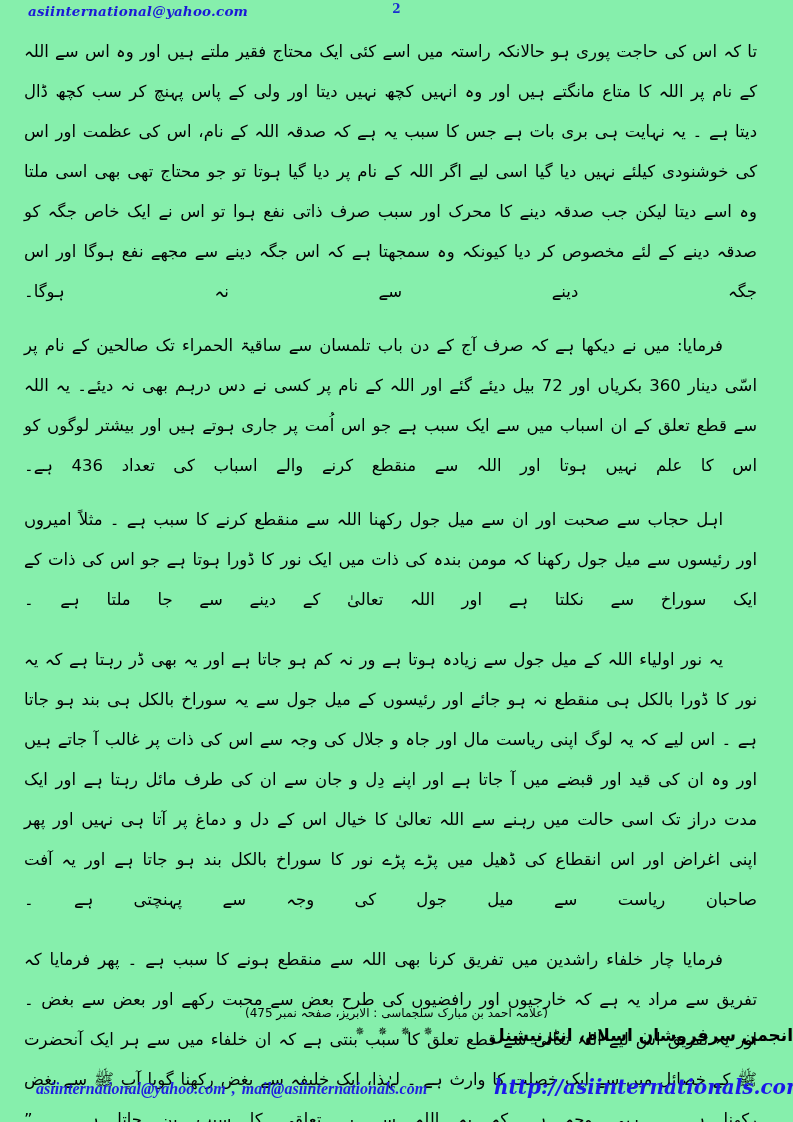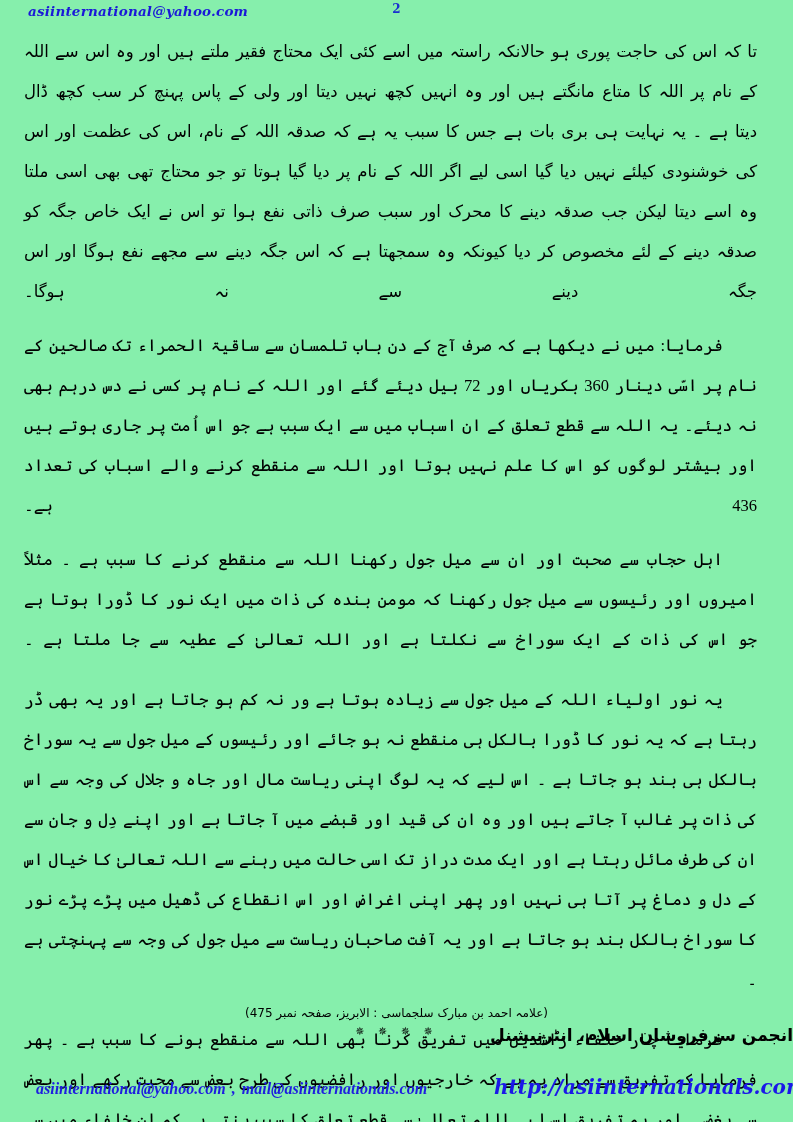--- a/index.html
+++ b/index.html
@@ -67,21 +67,20 @@
     font-size: 16.5px;
     line-height: 40px;
     direction: rtl;
     text-align: justify;
     text-align-last: justify;
     margin: 0 12px 12px 0;
     word-spacing: 1px;
   }
   .para.indent {
     text-indent: 34px;
-    font-family: Liberation Serif, serif;
   }
 
   
   .gap-sm { margin-bottom: 14px; }
   .gap-md { margin-bottom: 20px; }
   .gap-lg { margin-bottom: 24px; }
 
   
   .citation {
     position: absolute;
@@ -169,21 +168,21 @@
     <div class="header-email">asiinternational@yahoo.com</div>
     <div class="header-pageno">2</div>
   </div>
 
   <div class="body-area">
 
     <p class="para gap-sm">تا کہ اس کی حاجت پوری ہو حالانکہ راستہ میں اسے کئی ایک محتاج فقیر ملتے ہیں اور وہ اس سے اللہ کے نام پر اللہ کا متاع مانگتے ہیں اور وہ انہیں کچھ نہیں دیتا اور ولی کے پاس پہنچ کر سب کچھ ڈال دیتا ہے ۔ یہ نہایت ہی بری بات ہے جس کا سبب یہ ہے کہ صدقہ اللہ کے نام، اس کی عظمت اور اس کی خوشنودی کیلئے نہیں دیا گیا اسی لیے اگر اللہ کے نام پر دیا گیا ہوتا تو جو محتاج تھی بھی اسی ملتا وہ اسے دیتا لیکن جب صدقہ دینے کا محرک اور سبب صرف ذاتی نفع ہوا تو اس نے ایک خاص جگہ کو صدقہ دینے کے لئے مخصوص کر دیا کیونکہ وہ سمجھتا ہے کہ اس جگہ دینے سے مجھے نفع ہوگا اور اس جگہ دینے سے نہ ہوگا۔</p>
 
     <p class="para indent gap-sm">فرمایا:  میں نے دیکھا ہے کہ صرف آج کے دن باب تلمسان سے ساقیۃ الحمراء تک صالحین کے نام پر اسّی دینار 360 بکریاں اور 72 بیل دیئے گئے  اور اللہ کے نام پر کسی نے دس درہم بھی نہ دیئے۔  یہ اللہ سے قطع تعلق کے ان اسباب میں سے ایک سبب ہے جو اس اُمت پر جاری ہوتے ہیں اور بیشتر لوگوں کو اس کا علم نہیں ہوتا اور اللہ سے منقطع کرنے والے اسباب کی تعداد 436 ہے۔</p>
 
-    <p class="para indent gap-md">اہل حجاب سے صحبت اور ان سے میل جول رکھنا  اللہ سے منقطع کرنے کا سبب ہے ۔ مثلاً امیروں اور رئیسوں سے میل جول رکھنا کہ مومن بندہ کی ذات میں ایک نور کا ڈورا ہوتا ہے جو اس کی ذات کے ایک سوراخ سے نکلتا ہے اور اللہ تعالیٰ کے عطیہ سے جا ملتا ہے ۔</p>
+    <p class="para indent gap-md">اہل حجاب سے صحبت اور ان سے میل جول رکھنا  اللہ سے منقطع کرنے کا سبب ہے ۔ مثلاً امیروں اور رئیسوں سے میل جول رکھنا کہ مومن بندہ کی ذات میں ایک نور کا ڈورا ہوتا ہے جو اس کی ذات کے ایک سوراخ سے نکلتا ہے اور اللہ تعالیٰ کے دینے سے جا ملتا ہے ۔</p>
 
     <p class="para indent gap-md">یہ نور اولیاء اللہ کے میل جول سے زیادہ ہوتا ہے ور نہ کم ہو جاتا ہے اور یہ بھی ڈر رہتا ہے کہ یہ نور کا ڈورا بالکل ہی منقطع نہ ہو جائے اور رئیسوں کے میل جول سے یہ سوراخ بالکل ہی بند ہو جاتا ہے ۔ اس لیے کہ یہ لوگ اپنی ریاست مال اور جاہ و جلال کی وجہ سے اس کی ذات پر غالب آ جاتے ہیں اور وہ ان کی قید اور قبضے میں آ جاتا ہے اور اپنے دِل و جان سے ان کی طرف مائل رہتا ہے اور ایک مدت دراز تک اسی حالت میں رہنے سے اللہ تعالیٰ کا خیال اس کے دل و دماغ پر آتا ہی نہیں اور پھر اپنی اغراض اور اس انقطاع کی ڈھیل میں پڑے پڑے نور کا سوراخ بالکل بند ہو جاتا ہے اور یہ آفت صاحبان ریاست سے میل جول کی وجہ سے پہنچتی ہے ۔</p>
 
     <p class="para indent gap-lg">فرمایا چار خلفاء راشدین میں تفریق کرنا بھی اللہ سے منقطع ہونے کا سبب ہے ۔ پھر فرمایا کہ تفریق سے مراد یہ ہے کہ خارجیوں اور رافضیوں کی طرح بعض سے محبت رکھے اور بعض سے بغض ۔  اور یہ تفریق اس لیے اللہ تعالیٰ سے قطع تعلق کا سبب بنتی ہے کہ ان خلفاء میں سے ہر ایک آنحضرت ﷺ کے خصائل میں سے ایک خصلت کا وارث ہے ۔ لہٰذا،  ایک خلیفہ سے بغض رکھنا گویا آپ ﷺ سے بغض رکھنا ہے ۔ یہی وجہ ہے کہ یہ اللہ سے بے تعلقی کا سبب بن جاتا ہے ۔ ”</p>
 
   </div>
 
   <div class="citation">(علامہ احمد بن مبارک سلجماسی :  الابریز،   صفحہ نمبر 475)</div>
 
   <div class="ornaments">✵ ✵ ✵ ✵</div>

